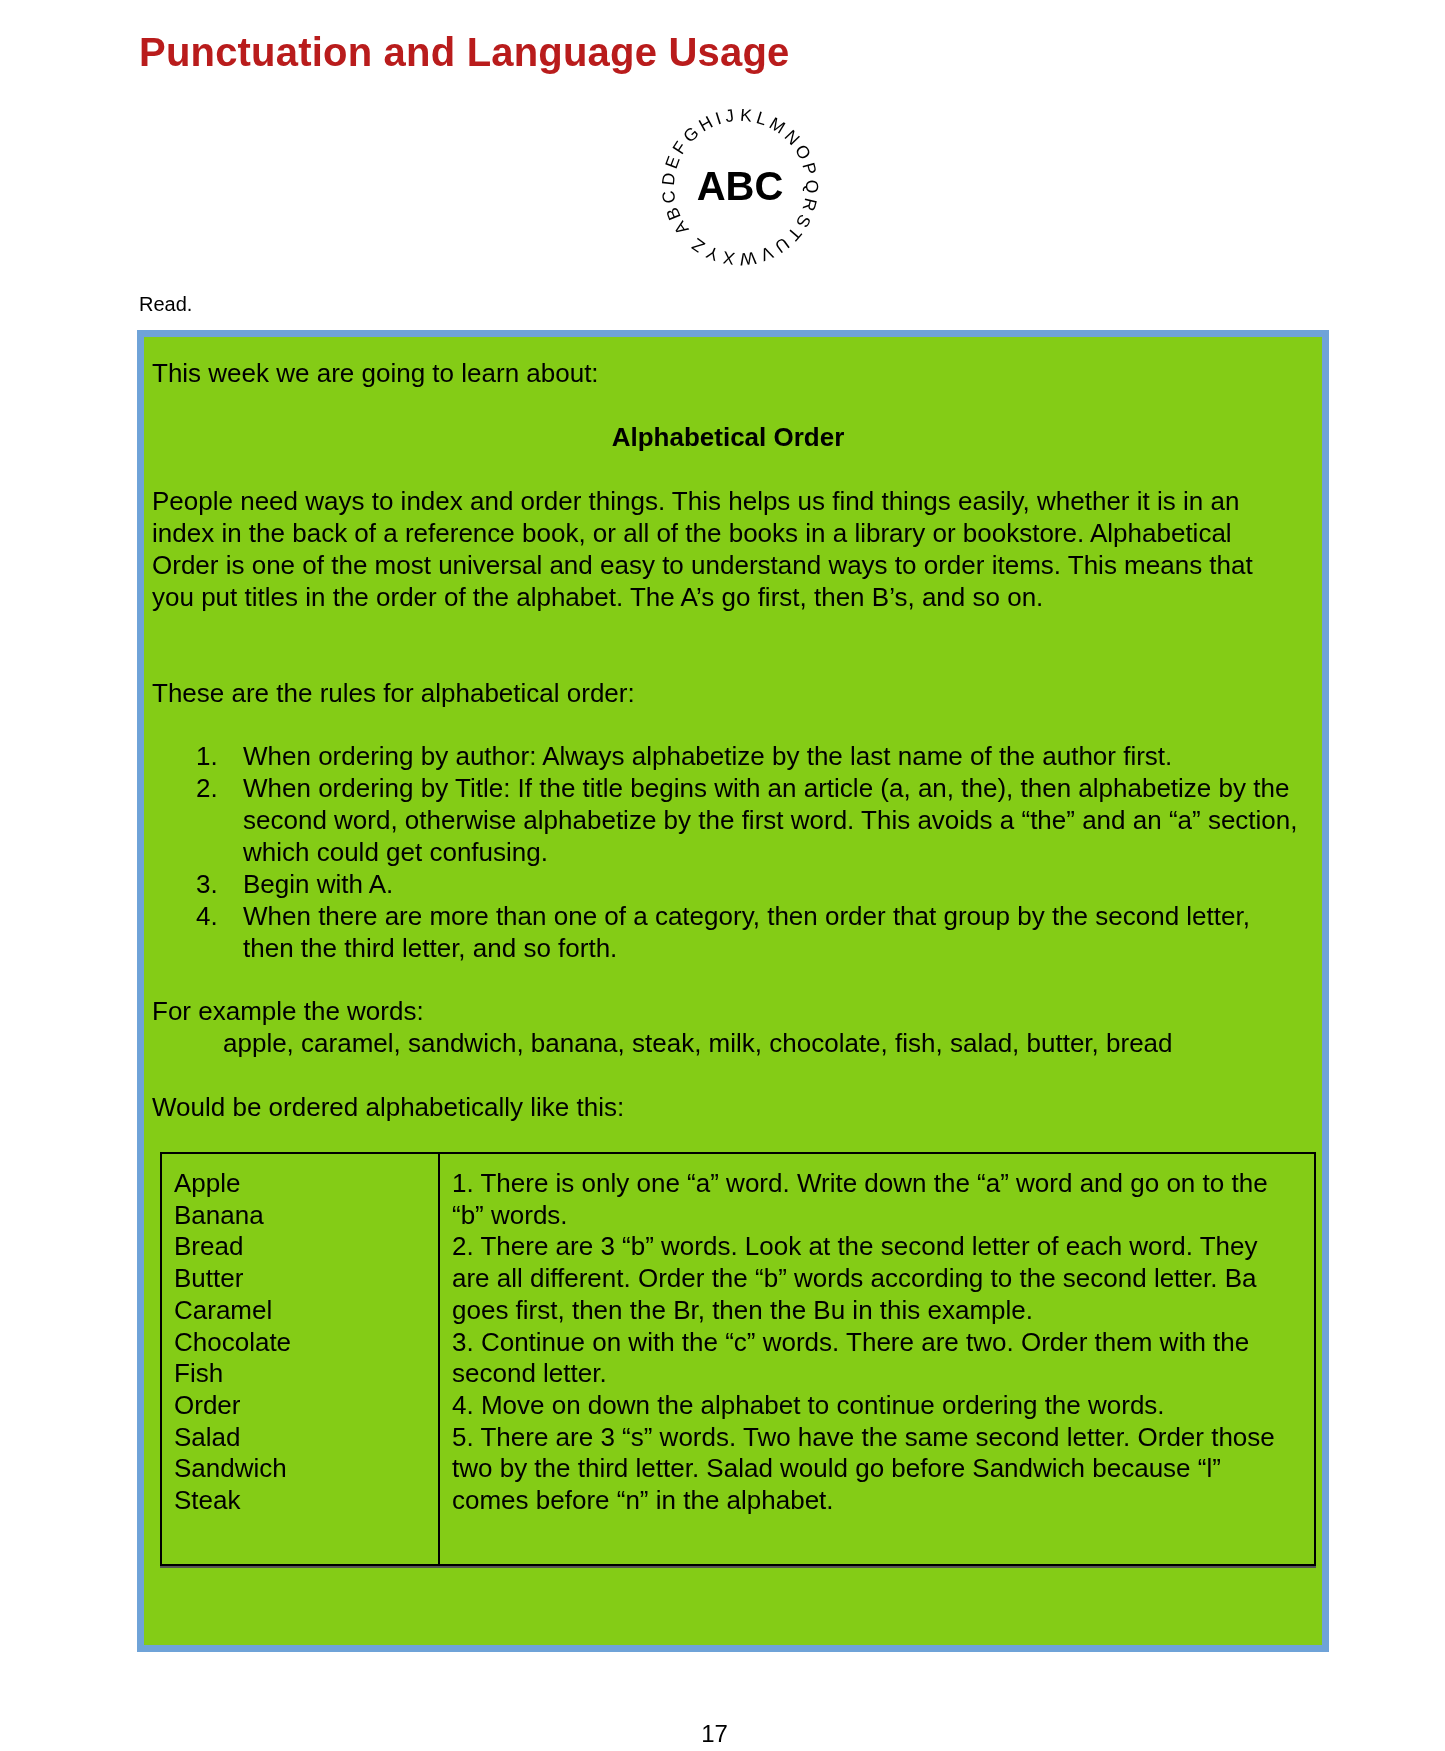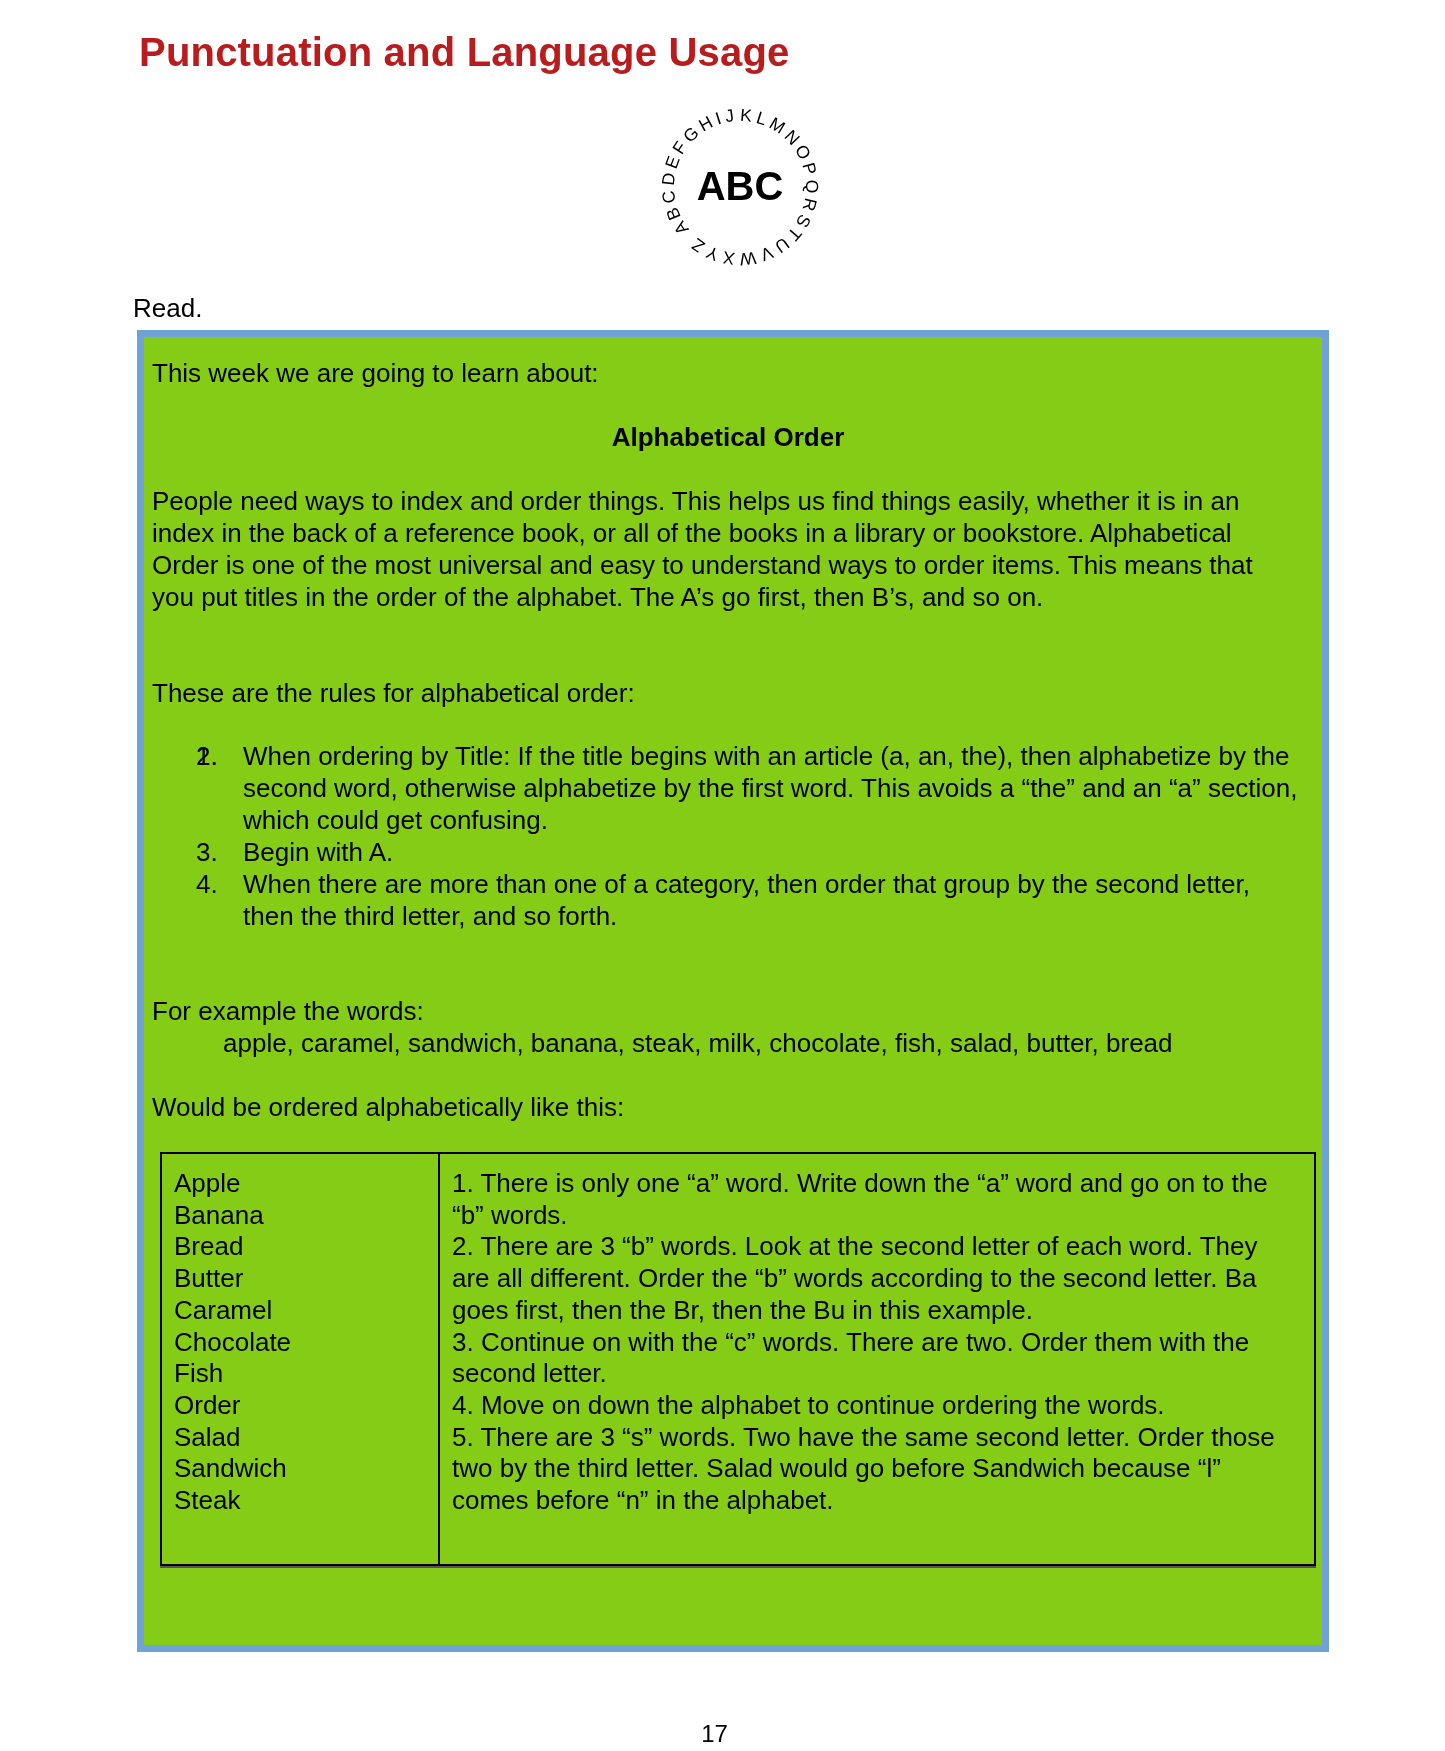--- a/index.html
+++ b/index.html
@@ -9,21 +9,21 @@
   }
   .page-title {
     position: absolute; left: 139px; top: 30px;
     font-size: 40px; font-weight: bold; color: #b91c1c;
     letter-spacing: 0.2px; margin: 0;
   }
   .logo {
     position: absolute; left: 655px; top: 102px; width: 170px; height: 170px;
   }
   .read-label {
-    position: absolute; left: 133px; top: 293px; font-size: 26px;
+    position: absolute; left: 139px; top: 293px; font-size: 20px;
   }
   .read-box {
     position: absolute; left: 137px; top: 330px;
     width: 1178px; height: 1308px;
     border: 7px solid #6fa3d8; background: #84cc16;
   }
   .box-inner {
     position: absolute; left: 8px; top: 0; right: 0;
     font-size: 26px; line-height: 32px;
   }
@@ -83,20 +83,21 @@
 <div class="read-box">
   <div class="box-inner">
     <div class="intro">This week we are going to learn about:</div>
     <div class="subtitle">Alphabetical Order</div>
     <div class="para">People need ways to index and order things. This helps us find things easily, whether it is in an index in the back of a reference book, or all of the books in a library or bookstore. Alphabetical Order is one of the most universal and easy to understand ways to order items. This means that you put titles in the order of the alphabet. The A’s go first, then B’s, and so on.</div>
     <div class="rules-intro">These are the rules for alphabetical order:</div>
 
     <ol class="rules">
       <li>
         <span class="num">1.</span>
+        <span>When ordering by author:  Always alphabetize by the last name of the author first.</span>
       </li>
       <li>
         <span class="num">2.</span>
         <span>When ordering by Title: If the title begins with an article (a, an, the), then alphabetize by the second word, otherwise alphabetize by the first word. This avoids a “the” and an “a” section, which could get confusing.</span>
       </li>
       <li>
         <span class="num">3.</span>
         <span>Begin with A.</span>
       </li>
       <li>

